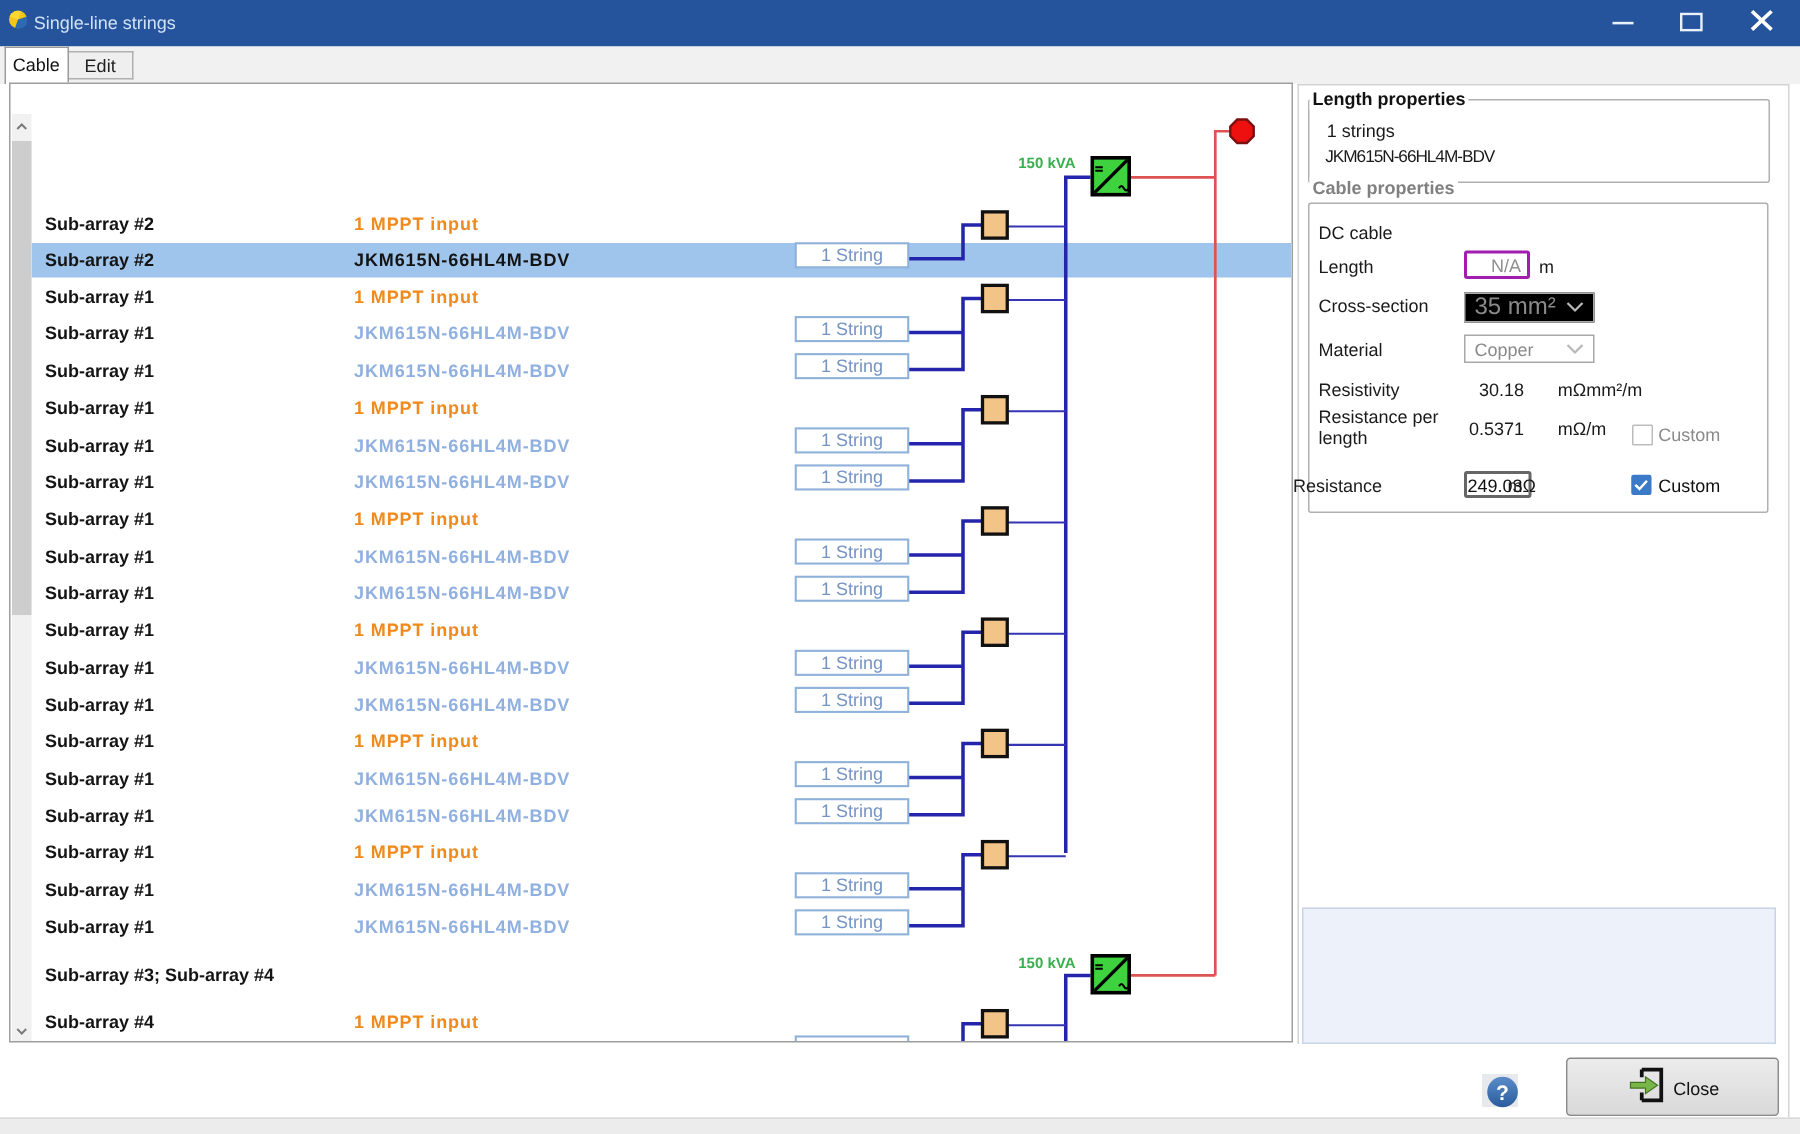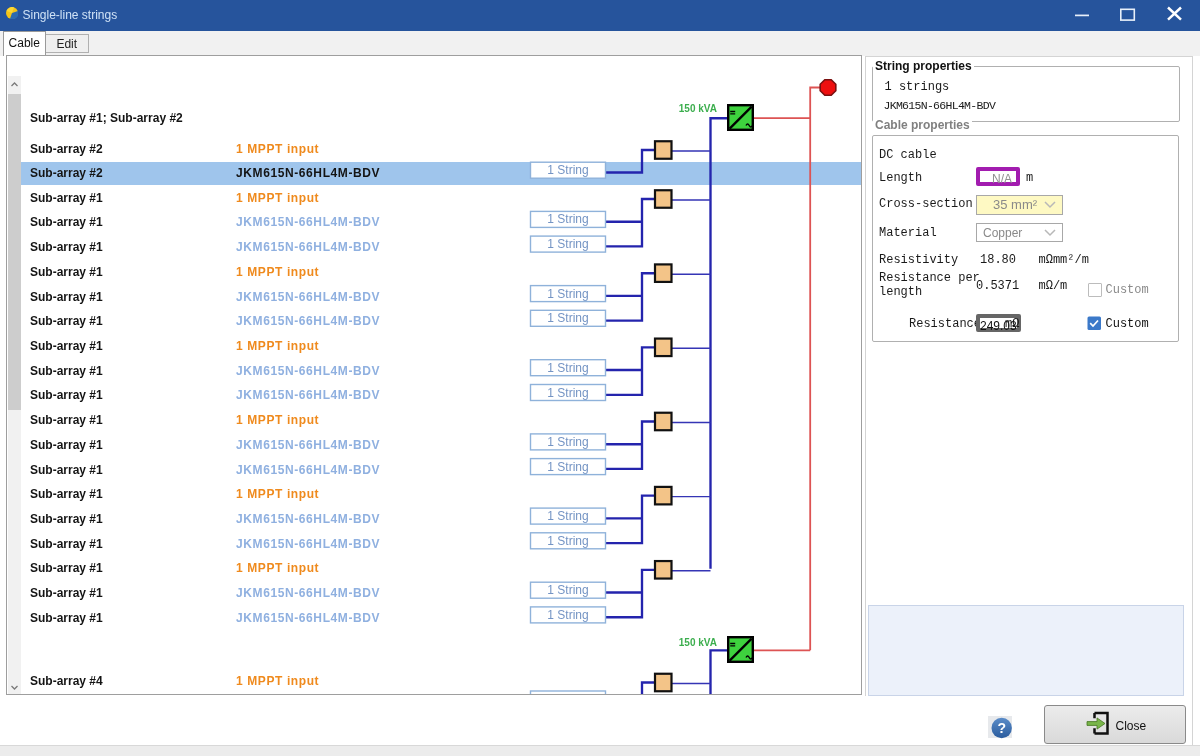--- a/index.html
+++ b/index.html
@@ -21,23 +21,23 @@
 .rl { position:absolute; left:23px; height:24.7px; line-height:24.7px; font-size:12px; font-weight:bold; color:#141414; white-space:pre; }
 .rm { position:absolute; left:229px; height:24.7px; line-height:24.7px; font-size:12px; font-weight:bold; white-space:pre; letter-spacing:0.6px; }
 .c-m { color:#ef8a1d; }
 .c-j { color:#8fb0e0; }
 .c-s { color:#141414; }
 
 .line { background:#d4d4d4; }
 
 .gbox { border:1px solid #b0b0b0; border-radius:2px; }
 .gtitle { position:absolute; background:#fff; padding:0 2px; font-size:12px; font-weight:bold; }
-.lab { position:absolute; font-size:12px; color:#1a1a1a;font-family:Liberation Mono, monospace; }
+.lab { position:absolute; font-size:12px; color:#1a1a1a; }
 .grey { color:#8a8a8a; }
-.inp { position:absolute; background:#fff; border:4px solid #a21caf; border-radius:2px; font-size:12px; text-align:right; }
+.inp { position:absolute; background:#fff; border:2px solid #a21caf; border-radius:2px; font-size:12px; text-align:right; }
 
 #bstrip { left:0; top:745px; width:1200px; height:11px; background:#ececec; border-top:1px solid #d8d8d8; }
 #closebtn { left:1044px; top:704.5px; width:142px; height:39.2px; background:linear-gradient(#ececec,#d9d9d9); border:1px solid #8a8a8a; border-radius:3px; }
 </style></head><body>
 <div class="abs" id="title">
 <svg style="position:absolute;left:6px;top:6.5px" width="12" height="12" viewBox="0 0 12 12">
       <circle cx="6" cy="6" r="6" fill="#f5c518"></circle>
       <path d="M6,6 L12,4 A6,6 0 0 1 4,11.7 Z" fill="#2e6ab0"></path>
       <path d="M0.5,4 A6,6 0 0 1 8,0.3 L6,6 Z" fill="#fdd835"></path>
     </svg>
@@ -46,21 +46,20 @@
 <path d="M15,15.4 h14" stroke="#e8f0fa" stroke-width="1.7"></path>
 <rect x="60.8" y="9.3" width="13.5" height="10.8" fill="none" stroke="#e8f0fa" stroke-width="1.6"></rect>
 <path d="M108,7.5 L121,19.7 M121,7.5 L108,19.7" stroke="#fff" stroke-width="2.5"></path>
 </svg>
 </div>
 <div class="abs" id="tabstrip"></div>
 <div class="abs" id="tabedit">Cable</div>
 <div class="abs" id="tabview">Edit</div>
 <div class="abs" id="panel">
 <div id="hilite"></div>
-<div class="rl" style="top:49.6px">Sub-array #1; Sub-array #2</div>
 <div class="rl" style="top:80.7px">Sub-array #2</div>
 <div class="rm c-m" style="top:80.7px">1 MPPT input</div>
 <div class="rl" style="top:105.2px">Sub-array #2</div>
 <div class="rm c-s" style="top:105.2px">JKM615N-66HL4M-BDV</div>
 <div class="rl" style="top:129.7px">Sub-array #1</div>
 <div class="rm c-m" style="top:129.7px">1 MPPT input</div>
 <div class="rl" style="top:154.4px">Sub-array #1</div>
 <div class="rm c-j" style="top:154.4px">JKM615N-66HL4M-BDV</div>
 <div class="rl" style="top:179.1px">Sub-array #1</div>
 <div class="rm c-j" style="top:179.1px">JKM615N-66HL4M-BDV</div>
@@ -87,20 +86,21 @@
 <div class="rl" style="top:451.0px">Sub-array #1</div>
 <div class="rm c-j" style="top:451.0px">JKM615N-66HL4M-BDV</div>
 <div class="rl" style="top:475.7px">Sub-array #1</div>
 <div class="rm c-j" style="top:475.7px">JKM615N-66HL4M-BDV</div>
 <div class="rl" style="top:500.4px">Sub-array #1</div>
 <div class="rm c-m" style="top:500.4px">1 MPPT input</div>
 <div class="rl" style="top:525.2px">Sub-array #1</div>
 <div class="rm c-j" style="top:525.2px">JKM615N-66HL4M-BDV</div>
 <div class="rl" style="top:549.9px">Sub-array #1</div>
 <div class="rm c-j" style="top:549.9px">JKM615N-66HL4M-BDV</div>
+<div class="rl" style="top:582.1px">Sub-array #3; Sub-array #4</div>
 <div class="rl" style="top:613.1px">Sub-array #4</div>
 <div class="rm c-m" style="top:613.1px">1 MPPT input</div>
 <svg width="854" height="638" style="position:absolute;left:0;top:0">
 <path d="M598,116.5 H635 V94.0 H647.5 M598,165.7 H635 V143.0 H647.5 M598,190.4 H635 V143.0 H647.5 M598,239.9 H635 V217.2 H647.5 M598,264.6 H635 V217.2 H647.5 M598,314.0 H635 V291.3 H647.5 M598,338.8 H635 V291.3 H647.5 M598,388.2 H635 V365.5 H647.5 M598,412.9 H635 V365.5 H647.5 M598,462.4 H635 V439.6 H647.5 M598,487.1 H635 V439.6 H647.5 M598,536.5 H635 V513.8 H647.5 M598,561.2 H635 V513.8 H647.5 M703.5,512.7 V62.2 H720 M703.5,638 V594.3 H720 M635,638 V626.5 H647.5" stroke="#2424ad" stroke-width="2.35" fill="none"></path>
 <path d="M665,95.0 H703.5 M665,144.0 H703.5 M665,218.2 H703.5 M665,292.3 H703.5 M665,366.5 H703.5 M665,440.6 H703.5 M665,514.8 H703.5 M665,627.5 H703.5" stroke="#3535b5" stroke-width="1.4" fill="none"></path>
 <path d="M747,62.2 H803.2 M803.2,594.3 V31.5 H813.4 M747,594.3 H803.2" stroke="#dd5353" stroke-width="1.8" fill="none"></path>
 <polygon points="828.8,34.7 824.2,39.3 817.8,39.3 813.2,34.7 813.2,28.3 817.8,23.7 824.2,23.7 828.8,28.3" fill="#ee0f0f" stroke="#7a1010" stroke-width="1.6"></polygon>
 <rect x="523.5" y="106.2" width="75" height="16" fill="#fff" stroke="#8fb2da" stroke-width="1.4"></rect>
 <text x="561" y="118.2" font-size="12" fill="#7494c4" text-anchor="middle" font-family="Liberation Sans, sans-serif">1 String</text>
 <rect x="523.5" y="155.4" width="75" height="16" fill="#fff" stroke="#8fb2da" stroke-width="1.4"></rect>
@@ -154,49 +154,49 @@
 </svg>
 <div id="sthumb"></div>
 </div>
 </div>
 
 <div class="abs line" style="left:864.5px;top:55.5px;width:1px;height:640.5px"></div>
 <div class="abs line" style="left:864.5px;top:55.5px;width:327px;height:1px"></div>
 <div class="abs line" style="left:1191.5px;top:55.5px;width:1px;height:689.5px"></div>
 
 <div class="abs gbox" style="left:872px;top:65.5px;width:308px;height:56px"></div>
-<div class="gtitle" style="left:873px;top:59px;color:#111">String properties</div>
+<div class="gtitle" style="left:873px;top:59px;color:#111">Length properties</div>
 <div class="lab" style="left:884.5px;top:79.5px">1 strings</div>
 <div class="lab" style="left:883.5px;top:99px;font-size:11.5px;letter-spacing:-0.7px">JKM615N-66HL4M-BDV</div>
 
 <div class="abs gbox" style="left:872px;top:134.5px;width:307px;height:207.5px"></div>
 <div class="gtitle" style="left:873px;top:118px;color:#808080">Cable properties</div>
 <div class="lab" style="left:879px;top:147.5px">DC cable</div>
 <div class="lab" style="left:879px;top:170.5px">Length</div>
 <div class="inp" style="left:976px;top:167px;width:44px;height:18.5px;line-height:17px;color:#909090;padding-right:4px">N/A</div>
 <div class="lab" style="left:1026px;top:170.5px">m</div>
 <div class="lab" style="left:879px;top:197px">Cross-section</div>
-<div class="abs" style="left:976px;top:195px;width:87px;height:19.5px;border:1px solid #a8a8a8;background:#fef9c3;font-size:13px;color:#8a8a8a;line-height:18px;padding-left:16px">35 mm²
+<div class="abs" style="left:976px;top:195px;width:87px;height:19.5px;border:1px solid #a8a8a8;background:#000000;font-size:16px;color:#8a8a8a;line-height:18px;padding-left:6px">35 mm²
 <svg style="position:absolute;right:6px;top:5px" width="12" height="8">
       <path d="M1,1 L6,6 L11,1" stroke="#b8b8b8" stroke-width="1.5" fill="none"></path>
     </svg></div>
 <div class="lab" style="left:879px;top:225.5px">Material</div>
 <div class="abs" style="left:976px;top:222.5px;width:87px;height:19.5px;border:1px solid #a8a8a8;background:#fff;font-size:12px;color:#8a8a8a;line-height:18px;padding-left:6px">Copper
 <svg style="position:absolute;right:6px;top:5px" width="12" height="8">
       <path d="M1,1 L6,6 L11,1" stroke="#b8b8b8" stroke-width="1.5" fill="none"></path>
     </svg></div>
 <div class="lab" style="left:879px;top:253px">Resistivity</div>
-<div class="lab" style="left:976px;top:253px;width:40px;text-align:right">18.80</div>
+<div class="lab" style="left:976px;top:253px;width:40px;text-align:right">30.18</div>
 <div class="lab" style="left:1038.5px;top:253px">mΩmm²/m</div>
 <div class="lab" style="left:879px;top:272px;line-height:13.5px">Resistance per<br>length</div>
 <div class="lab" style="left:976px;top:279px;width:40px;text-align:right">0.5371</div>
 <div class="lab" style="left:1038.5px;top:279px">mΩ/m</div>
 <div class="abs" style="left:1088px;top:283px;width:13.5px;height:13.5px;border:1px solid #bcbcbc;background:#fff;border-radius:1px"></div>
 <div class="lab grey" style="left:1105.5px;top:283px">Custom</div>
-<div class="lab" style="left:909px;top:317px">Resistance</div>
+<div class="lab" style="left:862px;top:317px">Resistance</div>
 <div class="inp" style="left:976px;top:313.5px;width:45px;height:18.5px;line-height:17px;color:#111;border-color:#666;padding-right:4px">249.03</div>
 <div class="lab" style="left:1005px;top:317px">mΩ</div>
 <svg class="abs" style="left:1087px;top:316px" width="15" height="15">
     <rect x="0.5" y="0.5" width="13.5" height="13.5" rx="1.5" fill="#3b79c9"></rect>
     <path d="M3.2,7.2 L6,10 L11,4.5" stroke="#fff" stroke-width="1.7" fill="none"></path>
   </svg>
 <div class="lab" style="left:1105.5px;top:316.5px;color:#111">Custom</div>
 
 <div class="abs" style="left:868px;top:604.5px;width:316px;height:91.5px;background:#ecf1fa;border:1px solid #c9d4e8"></div>
 

